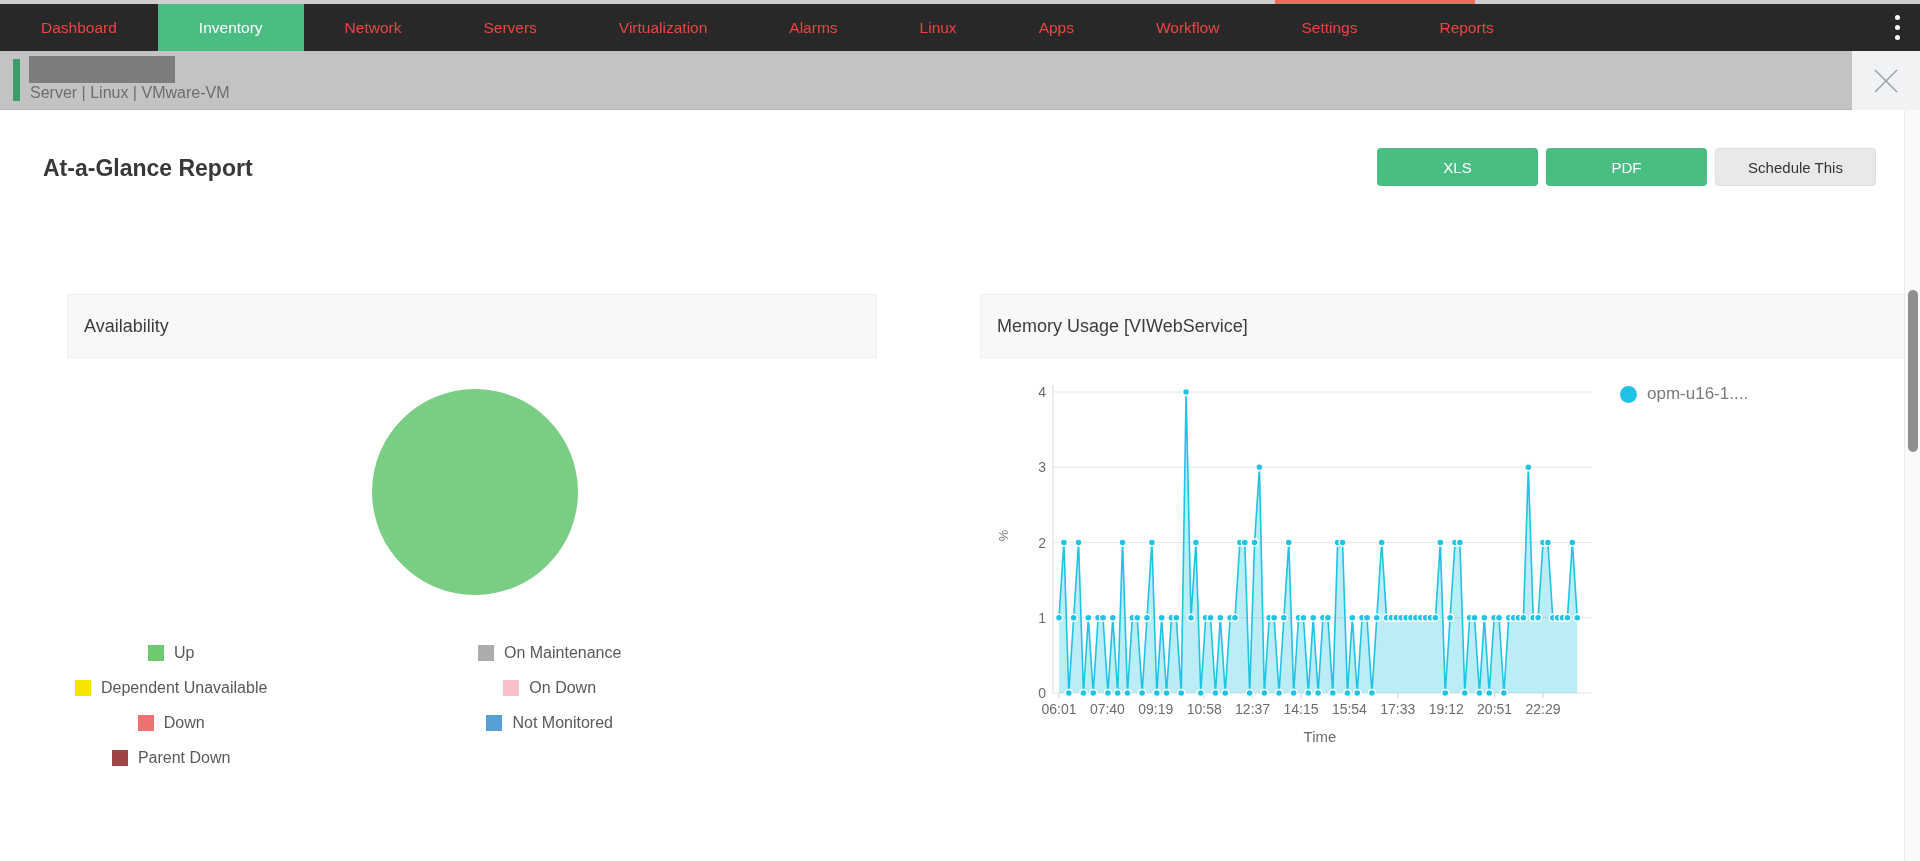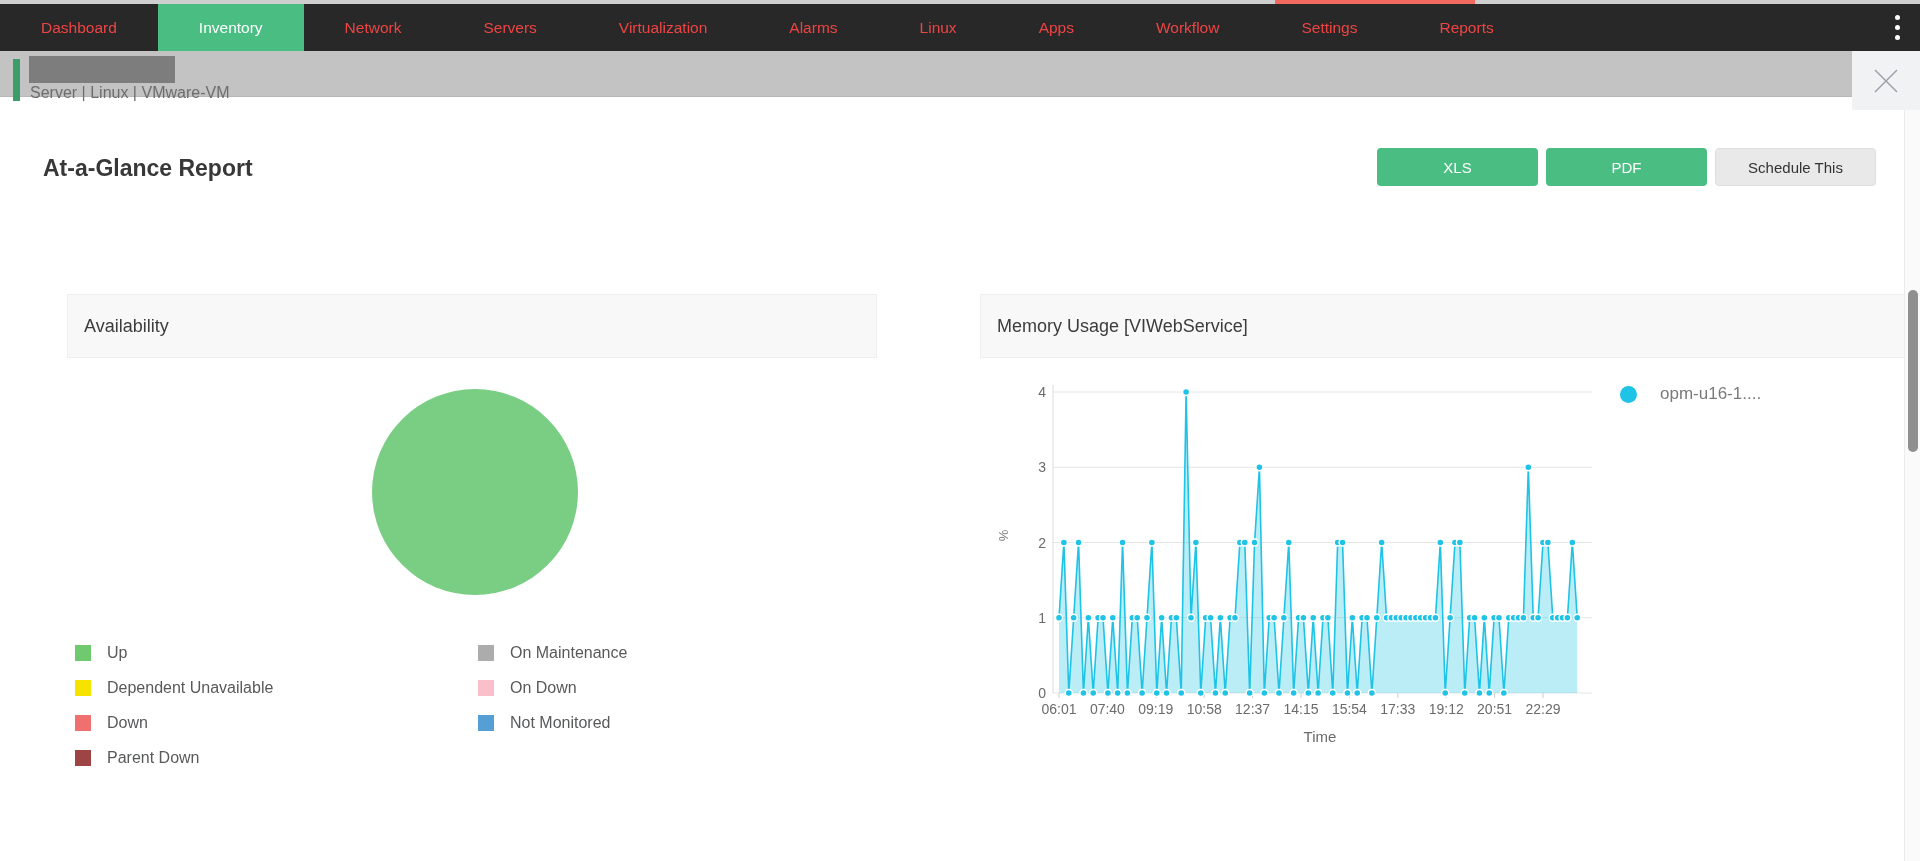--- a/index.html
+++ b/index.html
@@ -15,21 +15,21 @@
   .navbar { position:absolute; left:0; top:4px; width:1920px; height:47px;
             background:#282828; display:flex; align-items:stretch; }
   .nav-tab { display:flex; align-items:center; padding:0 41px; color:#ef4444;
              font-size:15.5px; cursor:pointer; white-space:nowrap; }
   .nav-tab.active { background:#4ABD82; color:#fff; }
   .nav-kebab { position:absolute; right:14px; top:0; height:47px; width:18px;
                display:flex; flex-direction:column; justify-content:center; align-items:center; gap:5px; cursor:pointer; }
   .nav-kebab i { width:5px; height:5px; border-radius:50%; background:#fff; }
 
   
-  .context-bar { position:absolute; left:0; top:51px; width:1852px; height:46px;
+  .context-bar { position:absolute; left:0; top:51px; width:1852px; height:59px;
                  background:#c3c3c3; border-bottom:1px solid #b7b7b7; }
   .accent { position:absolute; left:13px; top:8px; width:7px; height:42px; }
   .redacted { position:absolute; left:29px; top:5px; width:146px; height:27px; background:#7d7d7d; }
   .crumb { position:absolute; left:30px; top:33px; font-size:16px; color:#6d6d6d; }
   .close-panel { position:absolute; left:1852px; top:51px; width:68px; height:59px;
                  background:#f1f2f4; display:flex; align-items:center; justify-content:center; }
   .close-panel svg { cursor:pointer; }
 
   
   .page-title { position:absolute; left:43px; top:155px; font-size:23px; color:#383838; }
@@ -43,31 +43,31 @@
   .panel-header { position:absolute; height:64px; background:#f8f8f8; border:1px solid #efefef;
                   display:flex; align-items:center; padding-left:16px; font-size:18px; color:#3c3c3c; }
   .ph-avail { left:67px; top:294px; width:810px; }
   .ph-mem   { left:980px; top:294px; width:938px; }
 
   
   .pie { position:absolute; left:372px; top:389px; width:206px; height:206px; border-radius:50%; }
   .legend-col { position:absolute; display:flex; flex-direction:column; gap:19px; }
   .leg-col1 { left:75px; top:645px; }
   .leg-col2 { left:478px; top:645px; }
-  .leg-item { display:flex; align-items:center; gap:16px; height:16px; }
+  .leg-item { display:flex; align-items:center; gap:10px; height:16px;justify-content:center; }
   .leg-swatch { width:16px; height:16px; flex:0 0 16px; }
   .leg-label { font-size:16px; color:#58595b; white-space:nowrap; }
 
   
   .chart-svg { position:absolute; left:1030px; top:385px; }
   .ylab-pct { position:absolute; left:998px; top:528px; font-size:13px; color:#7a7a7a;
               transform:rotate(-90deg); }
   .time-label { position:absolute; left:1250px; top:728px; width:140px; text-align:center;
                 font-size:15px; color:#6b6b6b; }
-  .mem-legend { position:absolute; left:1620px; top:384px; display:flex; align-items:center; gap:23px; cursor:pointer; }
+  .mem-legend { position:absolute; left:1620px; top:384px; display:flex; align-items:center; gap:10px; cursor:pointer; }
   .mem-legend .dot { width:17px; height:17px; border-radius:50%; }
   .mem-legend .name { font-size:17px; color:#7a7a7a; }
 
   
   .scroll-track { position:absolute; left:1904px; top:110px; width:16px; height:751px;
                   background:#fafafa; border-left:1px solid #ececec; }
   .scroll-thumb { position:absolute; left:3px; top:180px; width:10px; height:162px;
                   border-radius:6px; background:#8f8f8f; cursor:grab; }
 
   text { font-family:"Liberation Sans", sans-serif; }

